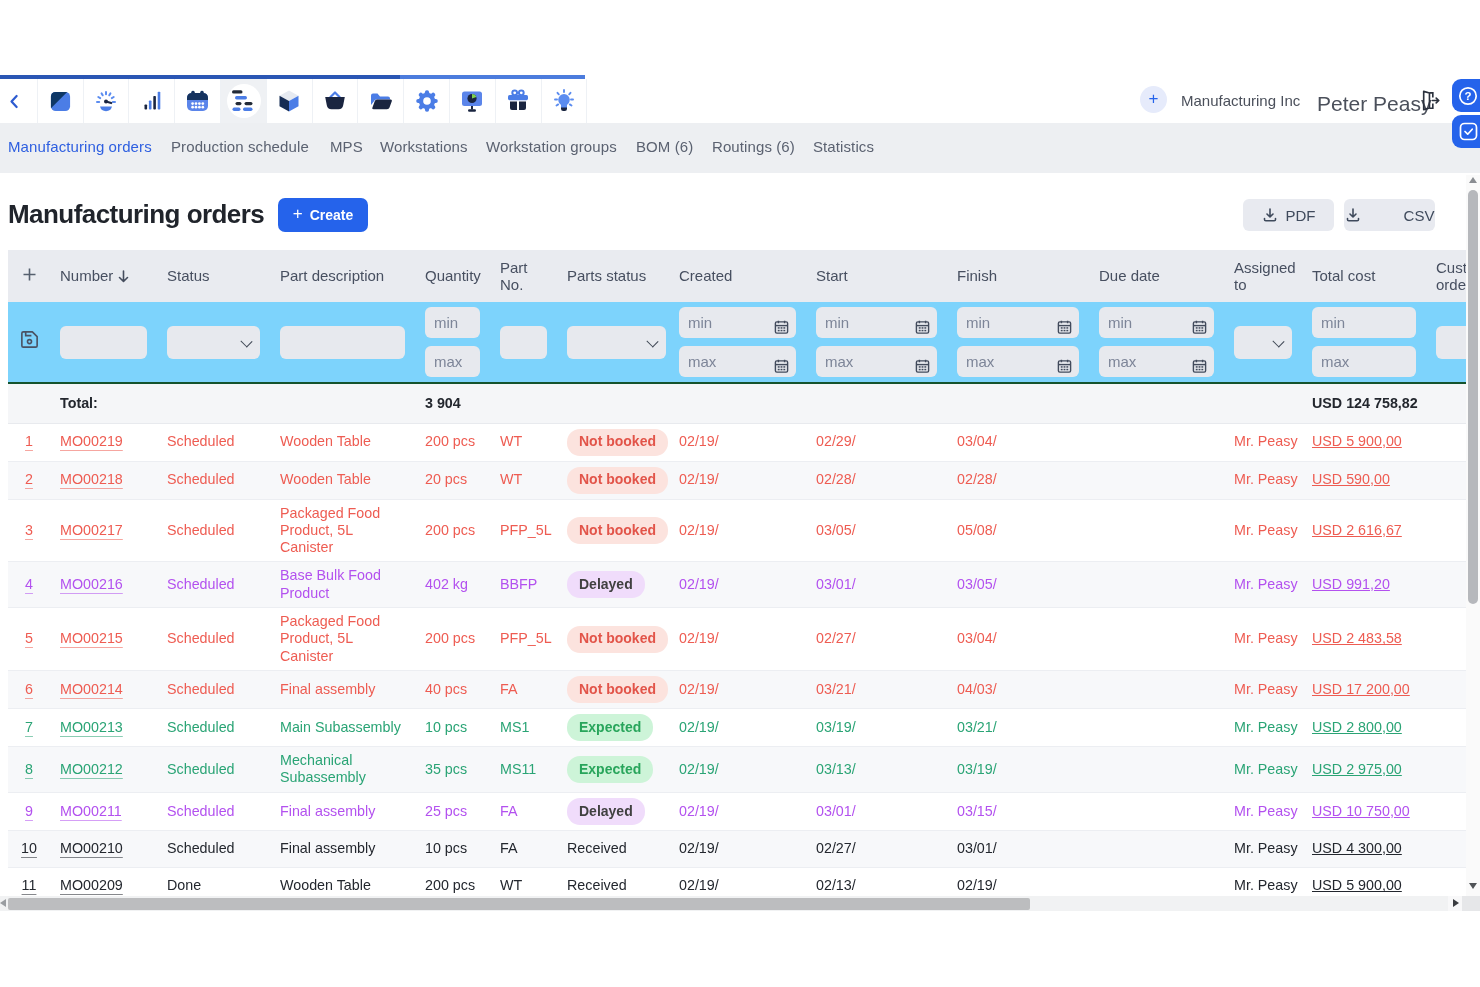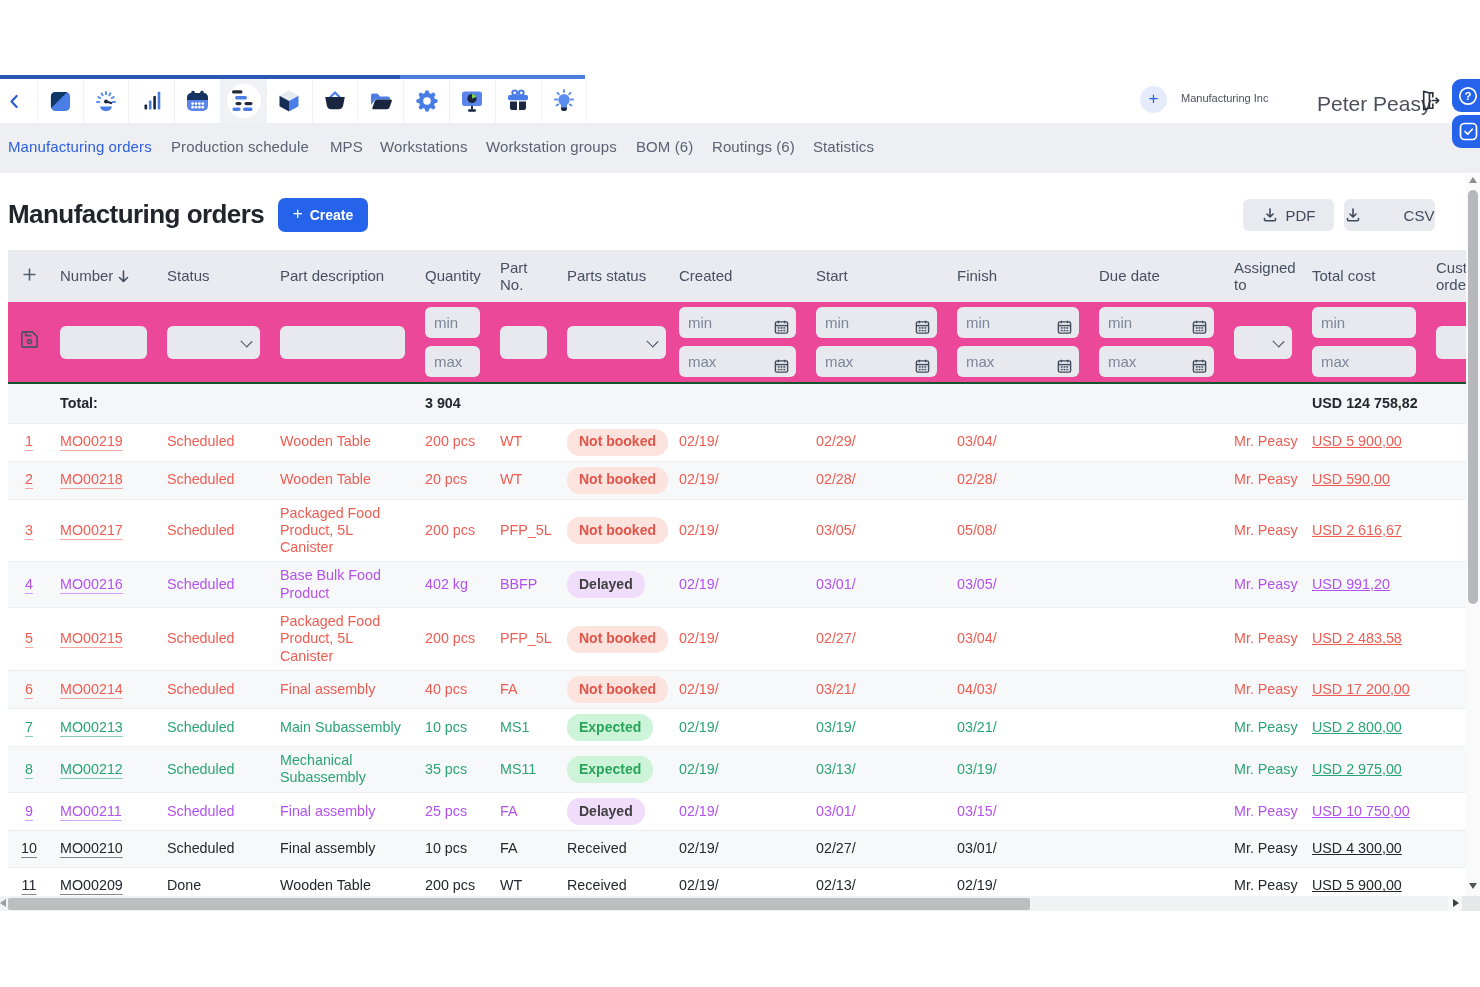--- a/index.html
+++ b/index.html
@@ -13,21 +13,21 @@
 .tcell { position:absolute; top:0; width:45.8px; height:44px; display:flex; align-items:center; justify-content:center; border-right:1px solid #eef1f5; }
 .tcell.sel { background:#eff1f4; }
 .tcell.sel .circ { position:absolute; left:6px; top:5px; width:34px; height:34px; background:#fff; border-radius:50%; }
 .tcell svg { position:relative; }
 
 #nav { left:0; top:123px; width:1480px; height:50px; background:#edeff2; }
 .navitem { position:absolute; top:15px; font-size:15px; color:#5b6271; white-space:nowrap; letter-spacing:0.1px;}
 .navitem.act { color:#2e5fe0; }
 
 #pluscirc { left:1140px; top:86px; width:27px; height:27px; border-radius:50%; background:#e6ebfb; color:#2563eb; font-size:17px; text-align:center; line-height:26px; }
-#compname { left:1181px; top:92px; font-size:11px; color:#4b505b; }
+#compname { left:1181px; top:92px; font-size:15px; color:#4b505b; }
 #username { left:1317px; top:92px; font-size:21px; color:#4b505b; }
 #logouti  { left:1416px; top:88px; }
 #helpbtn  { left:1452px; top:79px; width:28px; height:33px; background:#2563eb; border-radius:9px 0 0 9px; display:flex; align-items:center; justify-content:flex-start; padding-left:6px;}
 #taskbtn  { left:1452px; top:115px; width:28px; height:33px; background:#2563eb; border-radius:9px 0 0 9px; display:flex; align-items:center; justify-content:flex-start; padding-left:7px;}
 
 #title { left:8px; top:199px; font-size:26px; font-weight:600; color:#20242b; letter-spacing:-0.55px; }
 #createbtn { left:278px; top:198px; width:90px; height:34px; background:#2563eb; border-radius:7px; color:#fff; display:flex; align-items:center; justify-content:center; gap:7px; font-size:14px; font-weight:700; }
 #createbtn .pl { font-size:17px; font-weight:400; margin-top:-2px;}
 .graybtn { top:199px; width:91px; height:32px; background:#e8eaf0; border-radius:6px; color:#3f4a5c; display:flex; align-items:center; justify-content:center; gap:8px; font-size:15px; }
 #pdfbtn { left:1243px; }
@@ -218,21 +218,21 @@
     <svg width="16" height="16" viewBox="0 0 16 16">
       <path d="M8 2 V9.5 M5 7 L8 10 L11 7" fill="none" stroke="#3f4a5c" stroke-width="1.6" stroke-linecap="round" stroke-linejoin="round"></path>
       <path d="M2.5 11.5 V12.5 Q2.5 13.8 3.8 13.8 H12.2 Q13.5 13.8 13.5 12.5 V11.5" fill="none" stroke="#3f4a5c" stroke-width="1.6" stroke-linecap="round"></path>
     </svg>
     <span>CSV</span>
   </div>
 <style>
 #grid { position:absolute; left:8px; top:250px; width:1458px; border-collapse:collapse; table-layout:fixed; font-size:14.3px; }
 #grid td { padding:5px 10px; vertical-align:middle; line-height:17.33px; overflow:hidden; }
 tr.head td { background:#e9ebf0; color:#474f60; height:52px; line-height:20px; padding-top:4px; padding-bottom:4px; font-size:15px; overflow:visible; white-space:nowrap;}
-tr.filter td { height:79px; background:#ec4899; overflow:visible;margin-top:38px; }
+tr.filter td { height:79px; background:#7dd3fc; overflow:visible;margin-top:38px; }
 tr.totalr td { height:40px; background:#f5f6f8; font-weight:bold; color:#23272e; border-top:2px solid #14532d; border-bottom:1px solid #e8eaee;}
 tr.dr td { height:37px; border-top:1px solid #eceef2; }
 tr.dr:first-of-type td { border-top:none; }
 tr.alt td { background:#f7f8fa; }
 .red { color:#ee5c52; }
 .green { color:#2aa475; }
 .purple { color:#b351ef; }
 .dark { color:#23272e; }
 .rnum { display:inline-block; text-decoration:underline; text-underline-offset:4px; text-decoration-thickness:1px; text-decoration-color:color-mix(in srgb, currentColor 55%, transparent); }
 .red .rnum, td .ul.red2 { text-decoration-color:rgba(238,92,82,0.55); }

